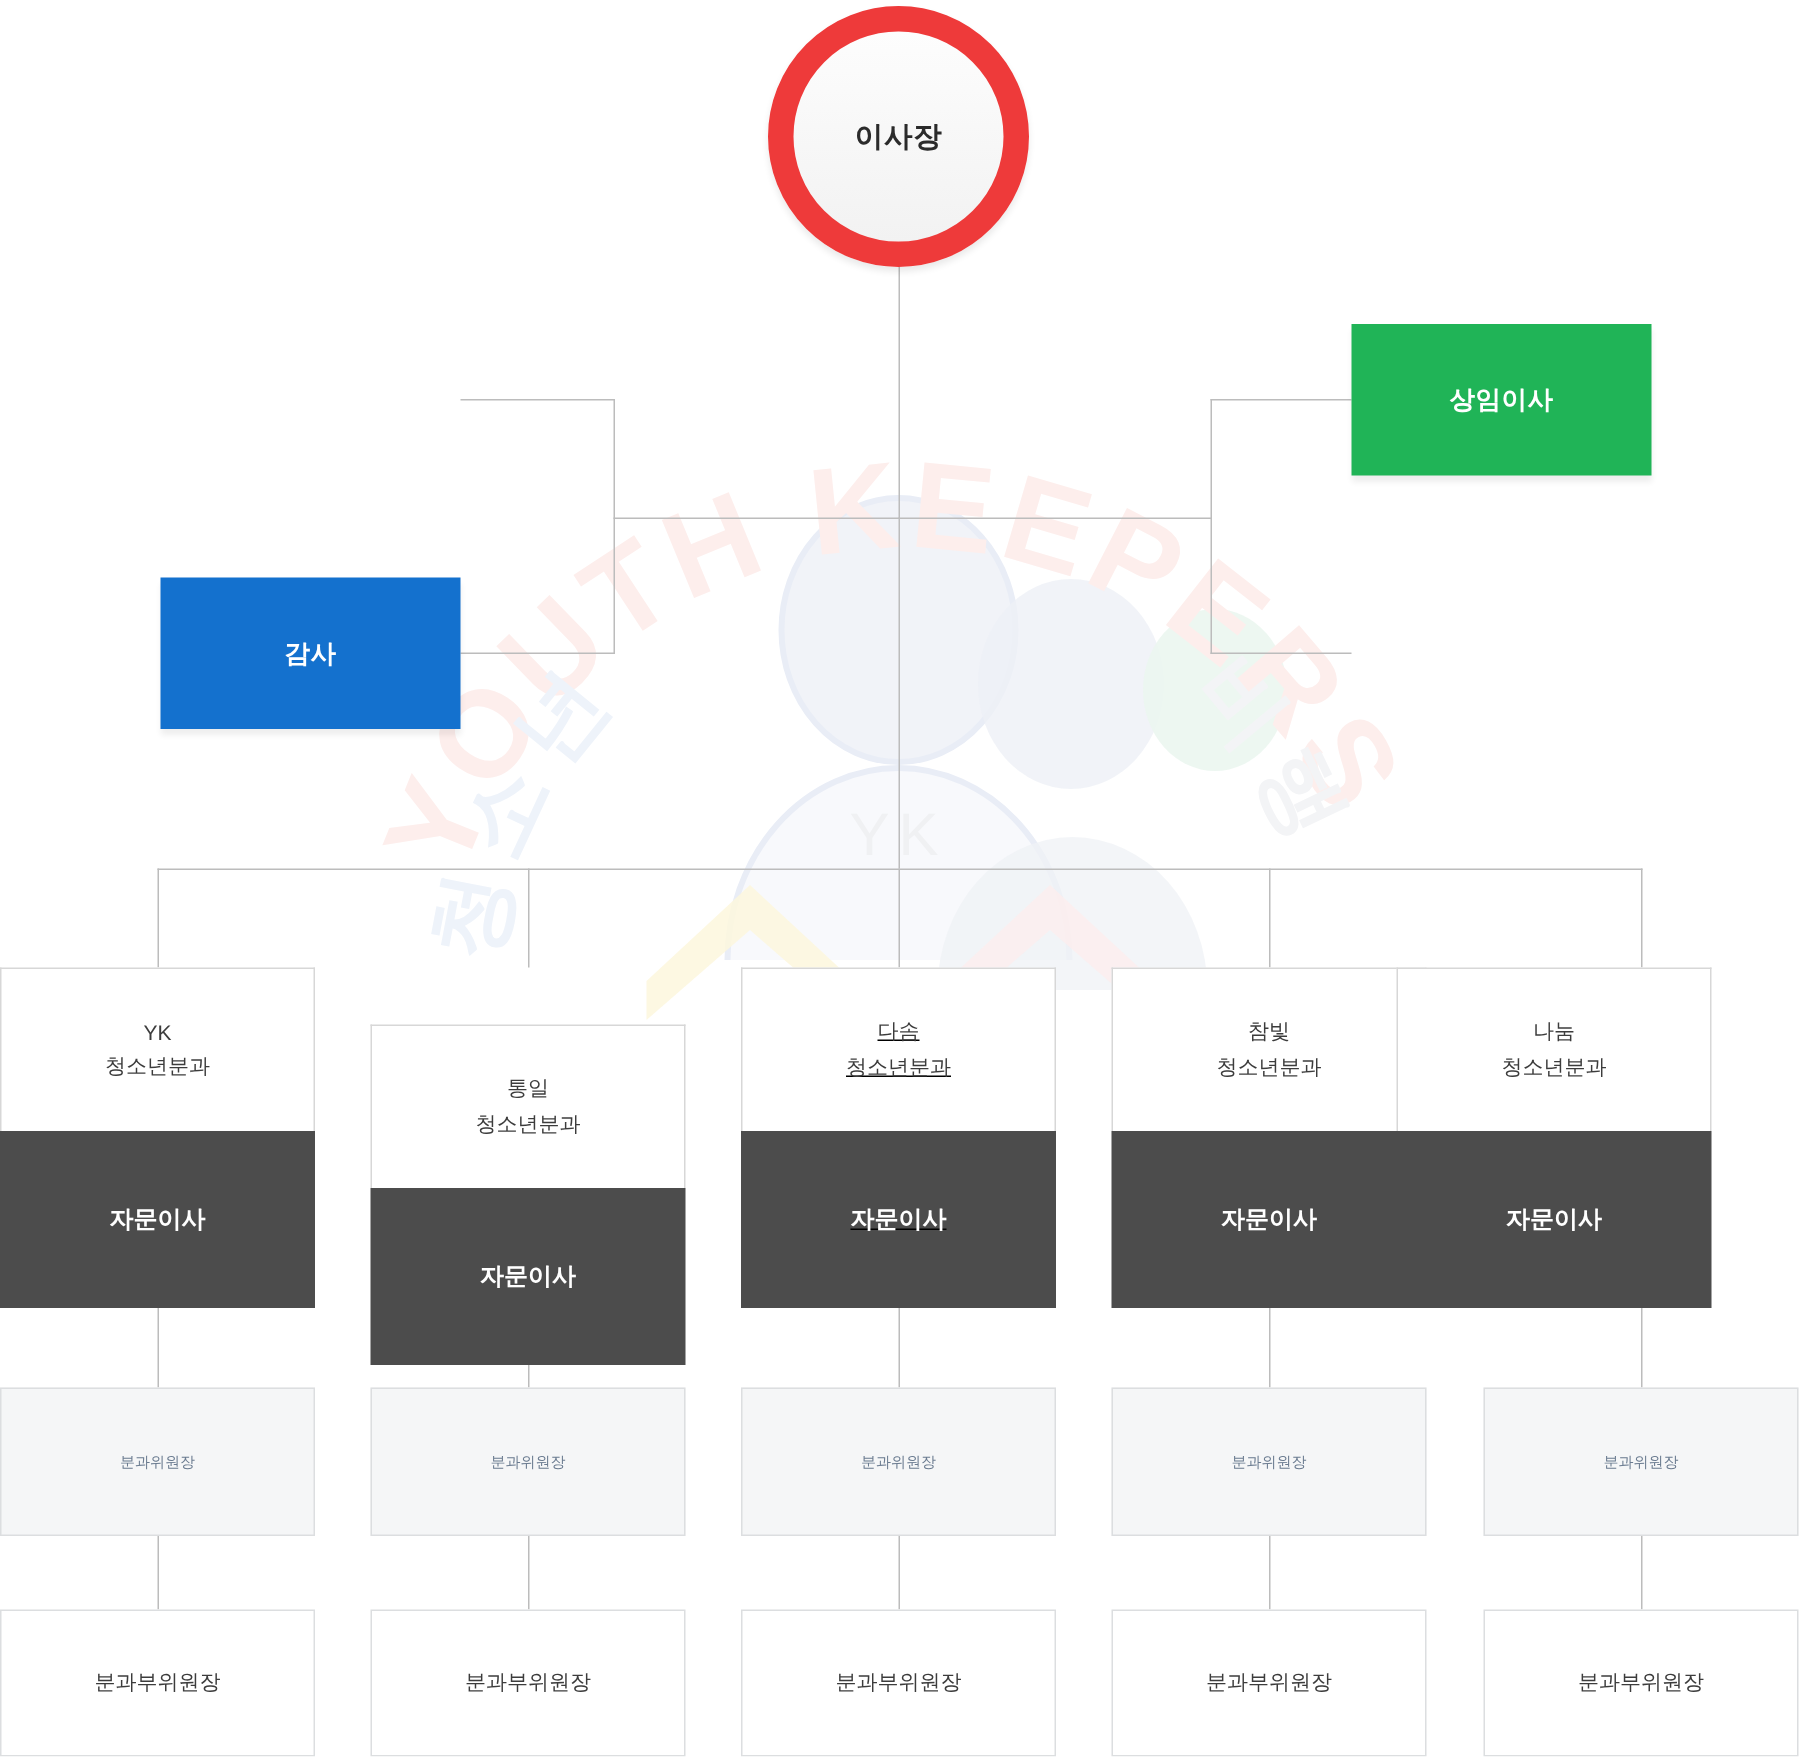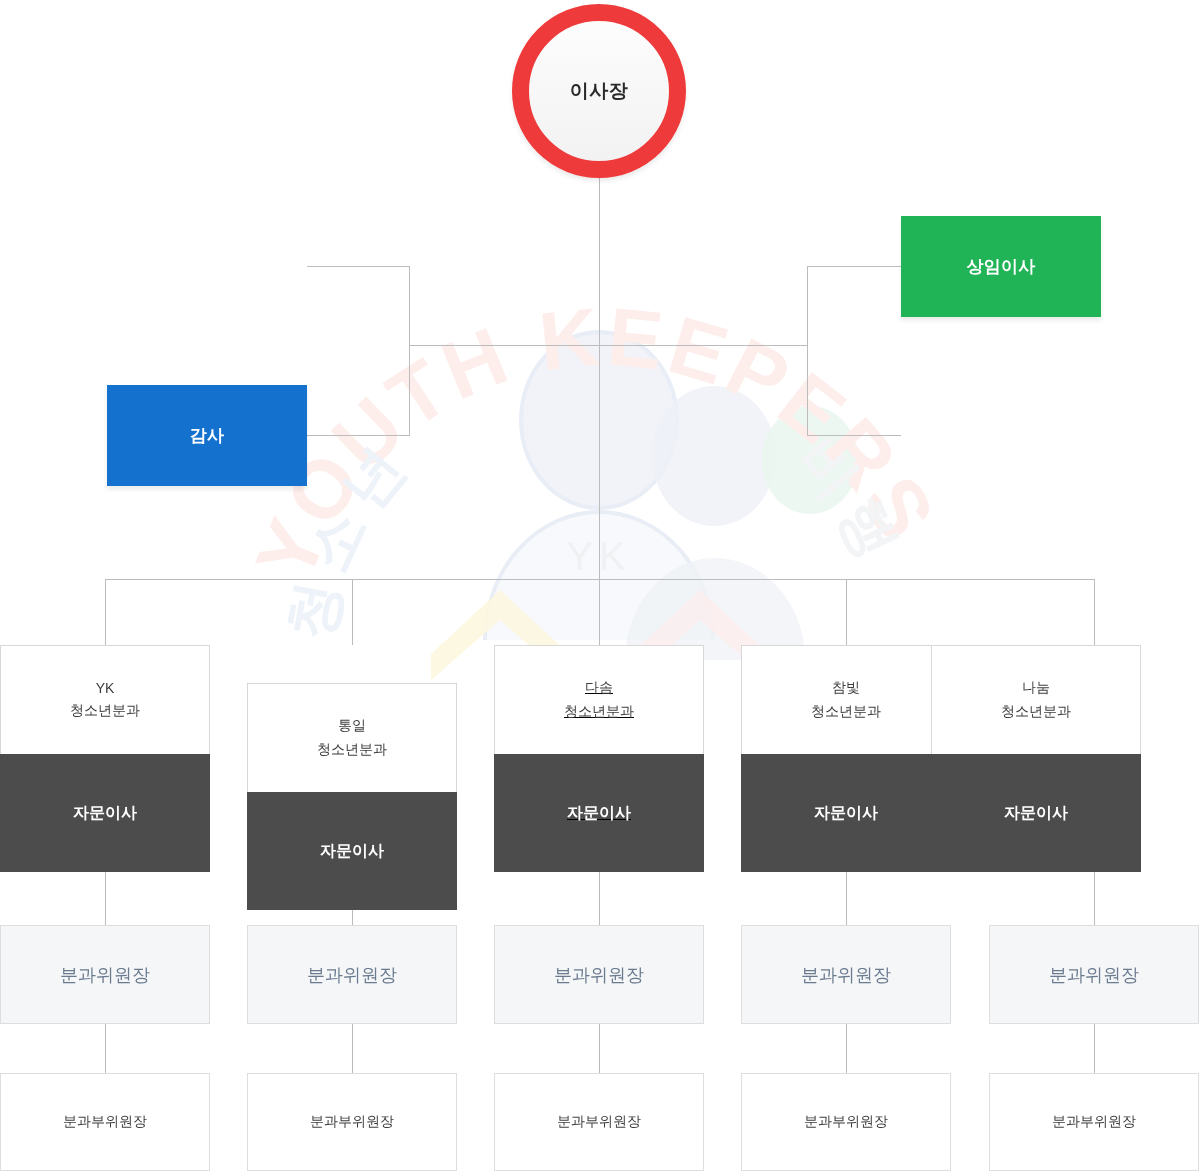--- a/index.html
+++ b/index.html
@@ -80,21 +80,21 @@
     display: flex; align-items: center; justify-content: center;
     color: #ffffff; font-size: 16px; font-weight: bold;
   }
 
   .div-chair {
     position: absolute;
     width: 210px; height: 99px;
     background: #f5f6f7;
     border: 1px solid #dcdee0;
     display: flex; align-items: center; justify-content: center;
-    color: #6a7b90; font-size: 18px;
+    color: #6a7b90; font-size: 10px;
     z-index: 3;
   }
 
   .div-vice {
     position: absolute;
     width: 210px; height: 98px;
     background: #ffffff;
     border: 1px solid #dcdee0;
     display: flex; align-items: center; justify-content: center;
     color: #3c3c3c; font-size: 14px;

